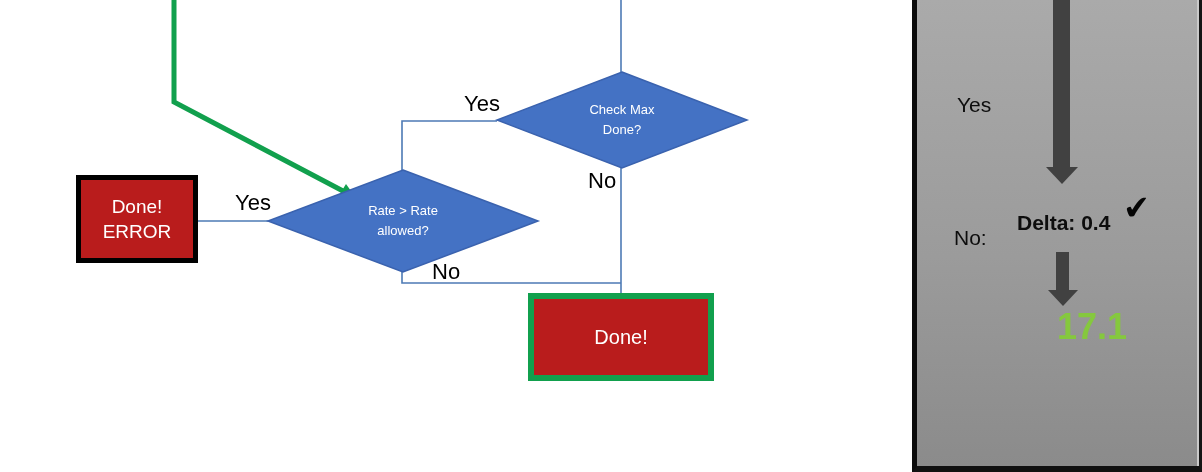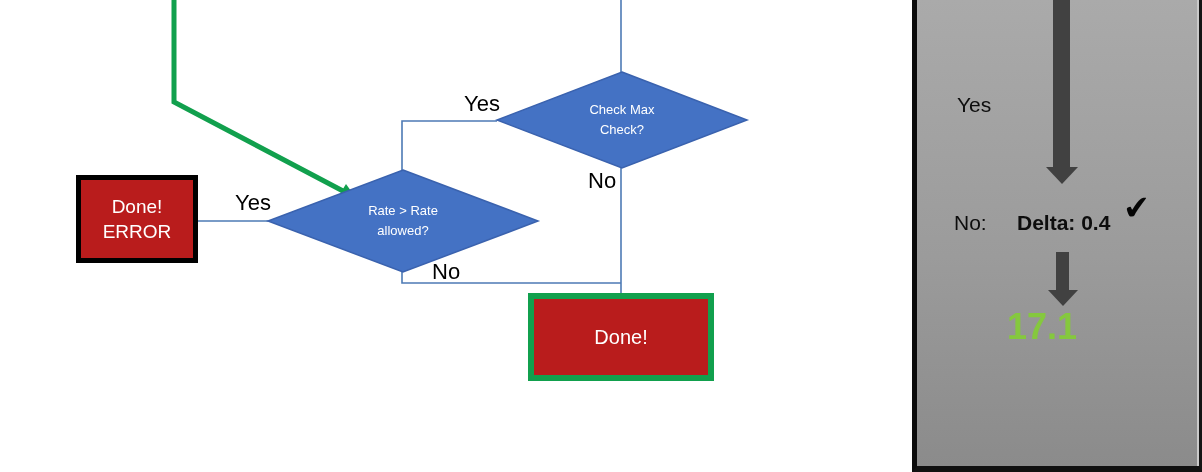--- a/index.html
+++ b/index.html
@@ -28,21 +28,21 @@
     box-shadow:inset -2px 0 0 #c9c9c9;
   }
   .panel-text{position:absolute;color:#0d0d0d;font-size:21px;line-height:23px;}
   .arrow-shaft{position:absolute;background:#414141;}
   .arrow-head{position:absolute;width:0;height:0;}
   #panel-arrow1-shaft{left:136px;top:0;width:17px;height:167px;}
   #panel-arrow1-head{left:129px;top:167px;border-left:16px solid transparent;border-right:16px solid transparent;border-top:17px solid #414141;}
   #panel-arrow2-shaft{left:139px;top:252px;width:13px;height:38px;}
   #panel-arrow2-head{left:131px;top:290px;border-left:15px solid transparent;border-right:15px solid transparent;border-top:16px solid #414141;}
   #panel-check{position:absolute;left:206px;top:188px;font-size:33px;color:#050505;transform:rotate(-4deg);}
-  #panel-result{position:absolute;left:90px;top:306px;width:120px;text-align:left;
+  #panel-result{position:absolute;left:90px;top:306px;width:120px;text-align:right;
     font-size:36px;font-weight:bold;color:#85C83E;}
 </style>
 </head>
 <body>
 
 <div id="stage">
 
   <svg id="wires" viewBox="0 0 1202 472" xmlns="http://www.w3.org/2000/svg">
 
     <polyline points="621,0 621,73" fill="none" stroke="#4D7AB5" stroke-width="1.6"></polyline>
@@ -53,21 +53,21 @@
 
     <polyline points="174,0 174,102 343,191" fill="none" stroke="#11A04D" stroke-width="5"></polyline>
     <polygon points="356,198 338,197 346,184" fill="#11A04D"></polygon>
 
     <polygon points="622,72 747,120 622,168 497,120" fill="#4472C4" stroke="#3A62AE" stroke-width="1.5"></polygon>
     <polygon points="403,170 538,221 403,272 268,221" fill="#4472C4" stroke="#3A62AE" stroke-width="1.5"></polygon>
   </svg>
 
   <div class="overlay diamond-label" style="left:522px;top:97px;">
     <span>Check Max</span>
-    <span>Check?</span>
+    <span>Done?</span>
   </div>
   <div class="overlay diamond-label" style="left:303px;top:198px;">
     <span>Rate &gt; Rate</span>
     <span>allowed?</span>
   </div>
 
   <div class="overlay yn-label" style="left:464px;top:92px;">Yes</div>
   <div class="overlay yn-label" style="left:588px;top:169px;">No</div>
   <div class="overlay yn-label" style="left:235px;top:191px;">Yes</div>
   <div class="overlay yn-label" style="left:432px;top:260px;">No</div>
@@ -79,21 +79,21 @@
   <div id="done-box" class="overlay term-box">
     <span>Done!</span>
   </div>
 
   <div id="side-panel">
     <div class="arrow-shaft" id="panel-arrow1-shaft"></div>
     <div class="arrow-head" id="panel-arrow1-head"></div>
 
     <div class="panel-text" style="left:40px;top:93px;">Yes</div>
 
-    <div class="panel-text" style="left:37px;top:211px;">No:</div>
+    <div class="panel-text" style="left:37px;top:226px;">No:</div>
     <div class="panel-text" style="left:100px;top:211px;font-weight:bold;">Delta: 0.4</div>
     <div id="panel-check">✔</div>
 
     <div class="arrow-shaft" id="panel-arrow2-shaft"></div>
     <div class="arrow-head" id="panel-arrow2-head"></div>
 
     <div id="panel-result">17.1</div>
   </div>
 
 </div>

